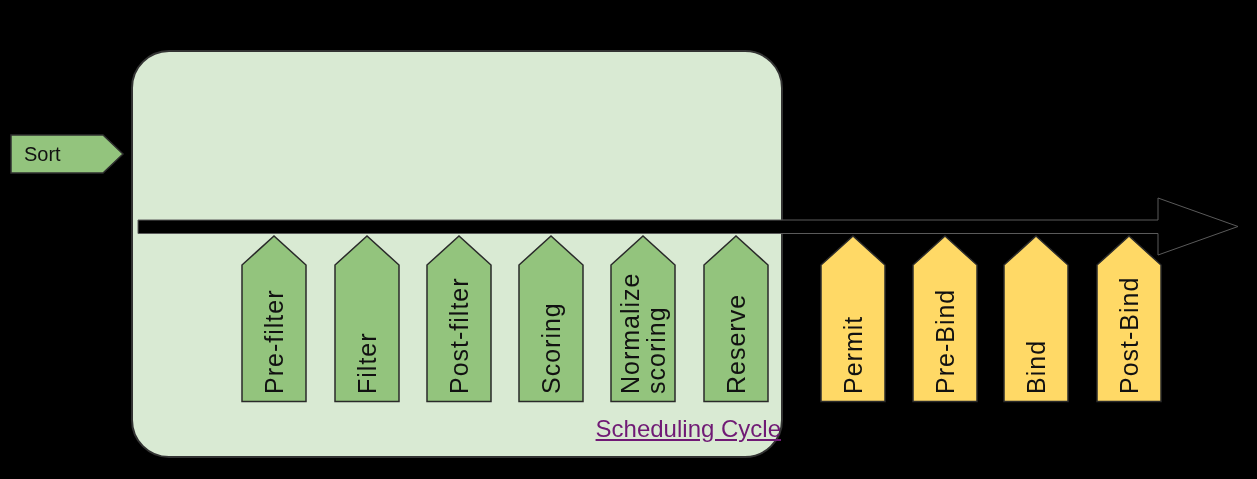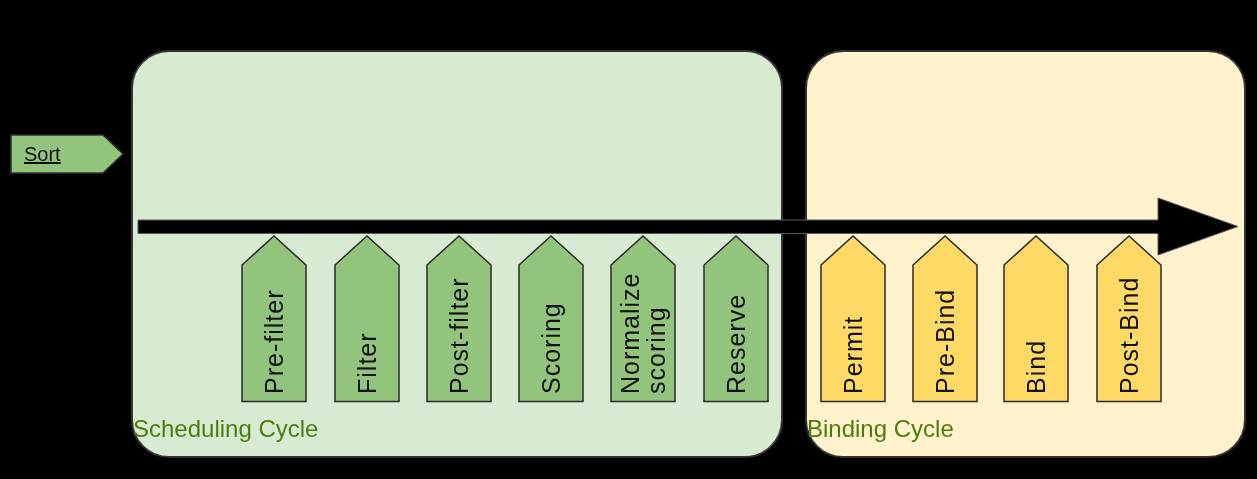--- a/index.html
+++ b/index.html
@@ -4,27 +4,27 @@
 <style>
   html,body{margin:0;padding:0;background:#000;}
   .page{
     position:relative;width:1257px;height:479px;background:#000;
     overflow:hidden;font-family:"Liberation Sans","DejaVu Sans",sans-serif;color:#111;
   }
   
   .cycle{position:absolute;top:50px;height:408px;border:2.5px solid #333;border-radius:38px;box-sizing:border-box;}
   .cycle.green{left:131px;width:652px;background:#d9ead3;}
   .cycle.yellow{left:805px;width:441px;background:#fff2cc;}
-  .cycle-title{position:absolute;left:0;right:0;top:364px;text-align:left;font-size:24px;line-height:26px;color:#4d7c0f;}
+  .cycle-title{position:absolute;left:0;right:0;top:364px;text-align:right;font-size:24px;line-height:26px;color:#701a75;text-decoration:underline;}
   
   .main-arrow{position:absolute;left:0;top:0;}
   
   .sort{position:absolute;left:10px;top:134px;width:115px;height:40px;}
   .sort svg{position:absolute;left:0;top:0;}
-  .sort-label{position:absolute;left:14px;top:0;height:40px;display:flex;align-items:center;font-size:20px;color:#111;text-decoration:underline;}
+  .sort-label{position:absolute;left:14px;top:0;height:40px;display:flex;align-items:center;font-size:20px;color:#111;}
   
   .stage{position:absolute;top:234px;width:66px;height:169px;}
   .stage svg{position:absolute;left:0;top:0;}
   .stage-shape-green{fill:#93c47d;stroke:#2a2a2a;stroke-width:1.5;}
   .stage-shape-yellow{fill:#ffd966;stroke:#2a2a2a;stroke-width:1.5;}
   .stage-label{
     position:absolute;left:-32px;top:82px;width:130px;height:26px;
     transform:rotate(-90deg);font-size:25px;line-height:26px;letter-spacing:1px;
     text-align:left;white-space:pre-line;color:#111;
   }
@@ -41,23 +41,20 @@
     transform:rotate(45deg);
   }
 </style>
 </head>
 <body>
 
 <div class="page">
 
   <section class="cycle green">
     <div class="cycle-title">Scheduling Cycle</div>
-  </section>
-  <section class="cycle yellow">
-    <div class="cycle-title">Binding Cycle</div>
   </section>
 
   <svg class="main-arrow" width="1257" height="479" viewBox="0 0 1257 479">
     <polygon points="138,220 1158,220 1158,198 1238,226.5 1158,255 1158,233.5 138,233.5" fill="#000000" stroke="#5a5a5a" stroke-width="1"></polygon>
   </svg>
 
   <div class="sort">
     <svg width="115" height="40" viewBox="0 0 115 40">
       <polygon points="1,1 93,1 113,20 93,39 1,39" fill="#93c47d" stroke="#2f2f2f" stroke-width="1.5"></polygon>
     </svg>

